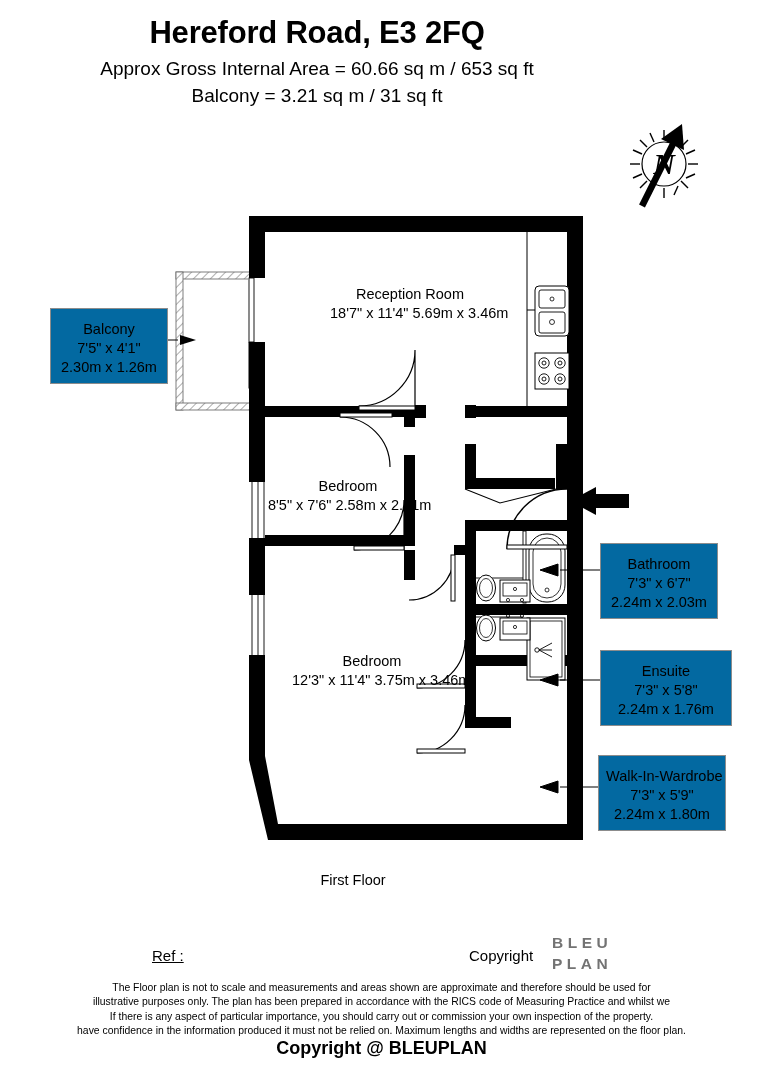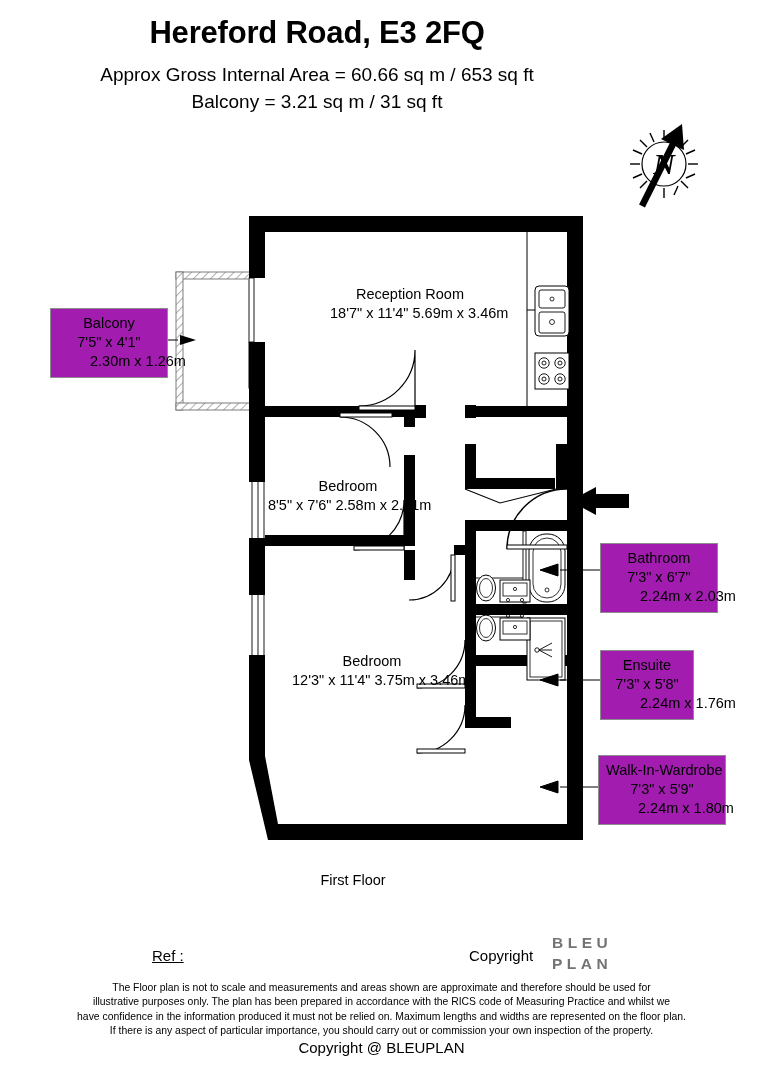--- a/index.html
+++ b/index.html
@@ -35,21 +35,21 @@
     font-weight: bold;
     letter-spacing: -0.2px;
     line-height: 38px;
     margin: 0;
   }
   .subline {
     font-size: 19px;
     line-height: 27px;
     margin: 0;
   }
-  .sub1 { margin-top: 9px; }
+  .sub1 { margin-top: 3px; }
 
   
   .compass {
     position: absolute;
     left: 612px;
     top: 112px;
     width: 104px;
     height: 104px;
   }
 
@@ -59,35 +59,35 @@
     left: 0px;
     top: 200px;
     width: 763px;
     height: 660px;
   }
 
   
   .callout {
     position: absolute;
     border: 1px solid #8c8c8c;
-    background: #a21caf;
+    background: #0369a1;
     text-align: center;
     font-size: 14.5px;
     line-height: 19px;
-    padding: 5px 7px 6px 7px;
+    padding: 11px 7px 6px 7px;
     box-sizing: border-box;
     white-space: nowrap;
   }
   .callout .cname { display: block; }
   .callout .cimp  { display: block; }
-  .callout .cmet  { display: block; margin-left: 32px; }
+  .callout .cmet  { display: block; }
 
   #callout-balcony   { left: 50px;  top: 308px; width: 118px; }
   #callout-bathroom  { left: 600px; top: 543px; width: 118px; }
-  #callout-ensuite   { left: 600px; top: 650px; width: 94px; }
+  #callout-ensuite   { left: 600px; top: 650px; width: 132px; }
   #callout-wardrobe  { left: 598px; top: 755px; width: 128px; }
 
   
   .roomlabel {
     position: absolute;
     text-align: center;
     font-size: 14.5px;
     line-height: 19px;
     white-space: nowrap;
   }
@@ -128,22 +128,23 @@
     position: absolute;
     left: 46px; top: 981px;
     width: 671px;
     text-align: center;
     font-size: 10.4px;
     line-height: 14.4px;
   }
   .disclaimer .dline { display: block; }
   .disclaimer .dcopy {
     display: block;
-    font-size: 15px;
+    font-size: 18px;
     margin-top: 2px;
+    font-weight: bold;
   }
 </style>
 </head>
 <body>
 
 <div id="page">
 
   <div class="header">
     <h1 class="title">Hereford Road, E3 2FQ</h1>
     <p class="subline sub1">Approx Gross Internal Area = 60.66 sq m / 653 sq ft</p>
@@ -436,18 +437,18 @@
   <div class="copyright">Copyright</div>
 
   <div class="logo">
     <div>BLEU</div>
     <div>PLAN</div>
   </div>
 
   <div class="disclaimer">
     <span class="dline">The Floor plan is not to scale and measurements and areas shown are approximate and therefore should be used for</span>
     <span class="dline">illustrative purposes only. The plan has been prepared in accordance with the RICS code of Measuring Practice and whilst we</span>
+    <span class="dline">If there is any aspect of particular importance, you should carry out or commission your own inspection of the property.</span>
     <span class="dline">have confidence in the information produced it must not be relied on. Maximum lengths and widths are represented on the floor plan.</span>
-    <span class="dline">If there is any aspect of particular importance, you should carry out or commission your own inspection of the property.</span>
     <span class="dcopy">Copyright @ BLEUPLAN</span>
   </div>
 
 </div>
 
 </body></html>

